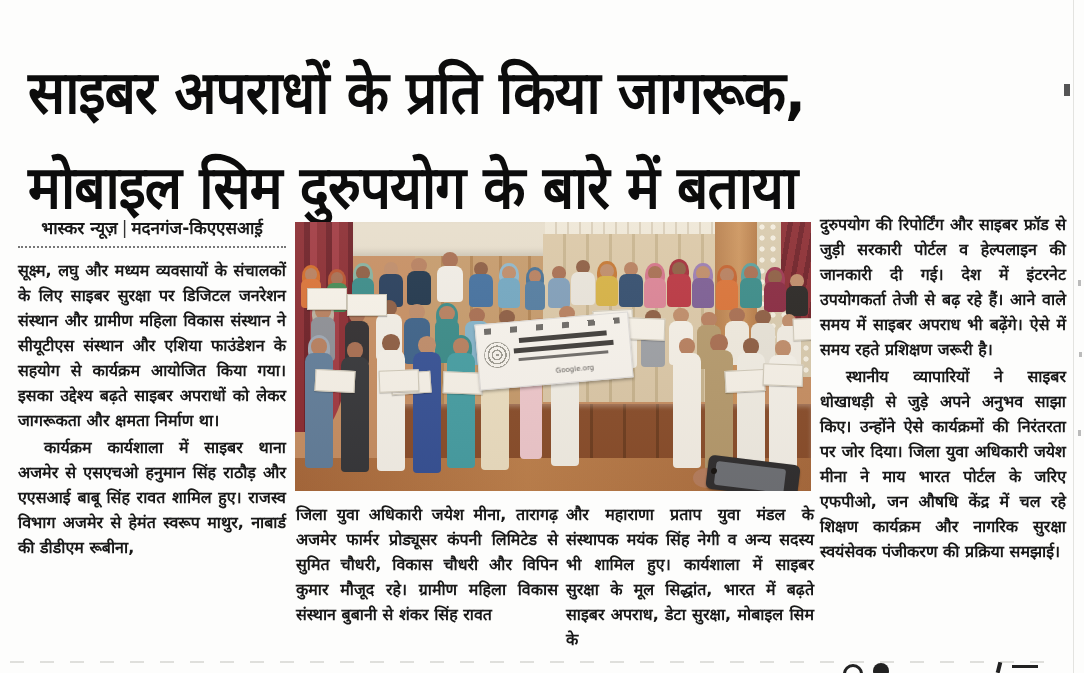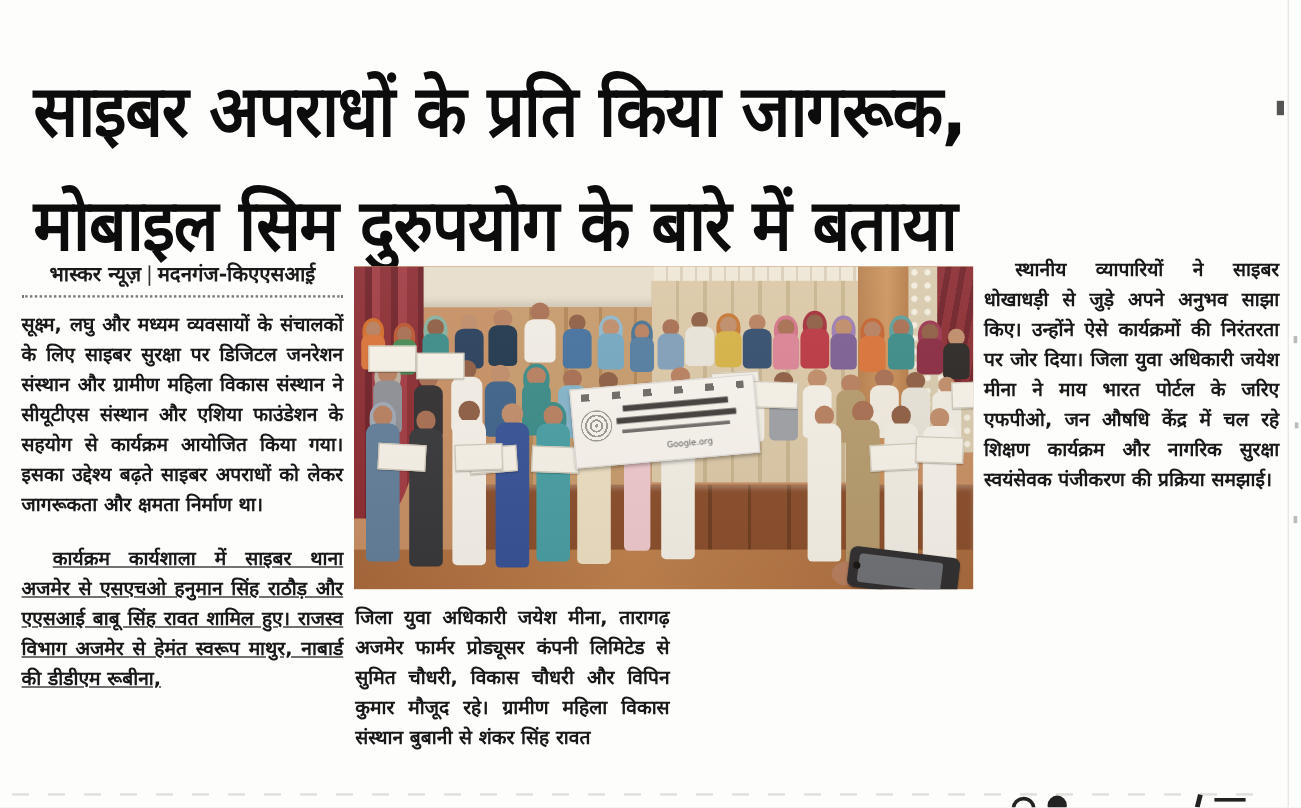--- a/index.html
+++ b/index.html
@@ -33,21 +33,21 @@
   }
   .byline .sep{padding:0 4px;font-weight:normal;color:#333;}
   
   .col{
     position:absolute;
     font-size:16px;font-weight:bold;color:#181818;
     line-height:25px;text-align:justify;
   }
   .col p{margin:0;}
   .col p.indent{text-indent:26px;}
-  .col p + p{margin-top:20px;text-decoration:underline;}
+  .col p + p{margin-top:2px;}
   #col1{left:18px; top:258px; width:268px; height:402px;}
   #col2{left:296px;top:502px; width:262px; height:165px;}
   #col3{left:566px;top:502px; width:248px; height:165px;}
   #col4{left:820px;top:212px; width:246px; height:455px;}
   
   #photo{
     position:absolute;left:295px;top:222px;width:516px;height:269px;
     background:#c98d5f;overflow:hidden;
     filter:saturate(.92);
   }
@@ -77,22 +77,26 @@
 
   <div class="col" id="col2">
     <p>जिला युवा अधिकारी जयेश मीना, तारागढ़ अजमेर फार्मर प्रोड्यूसर कंपनी लिमिटेड से सुमित चौधरी, विकास चौधरी और विपिन कुमार मौजूद रहे। ग्रामीण महिला विकास संस्थान बुबानी से शंकर सिंह रावत</p>
   </div>
 
   <div class="col" id="col1">
     <p>सूक्ष्म, लघु और मध्यम व्यवसायों के संचालकों के लिए साइबर सुरक्षा पर डिजिटल जनरेशन संस्थान और ग्रामीण महिला विकास संस्थान ने सीयूटीएस संस्थान और एशिया फाउंडेशन के सहयोग से कार्यक्रम आयोजित किया गया। इसका उद्देश्य बढ़ते साइबर अपराधों को लेकर जागरूकता और क्षमता निर्माण था।</p>
     <p class="indent">कार्यक्रम कार्यशाला में साइबर थाना अजमेर से एसएचओ हनुमान सिंह राठौड़ और एएसआई बाबू सिंह रावत शामिल हुए। राजस्व विभाग अजमेर से हेमंत स्वरूप माथुर, नाबार्ड की डीडीएम रूबीना,</p>
   </div>
 
+  <div class="col" id="col3">
+    <p>और महाराणा प्रताप युवा मंडल के संस्थापक मयंक सिंह नेगी व अन्य सदस्य भी शामिल हुए। कार्यशाला में साइबर सुरक्षा के मूल सिद्धांत, भारत में बढ़ते साइबर अपराध, डेटा सुरक्षा, मोबाइल सिम के</p>
+  </div>
 
   <div class="col" id="col4">
+    <p>दुरुपयोग की रिपोर्टिंग और साइबर फ्रॉड से जुड़ी सरकारी पोर्टल व हेल्पलाइन की जानकारी दी गई। देश में इंटरनेट उपयोगकर्ता तेजी से बढ़ रहे हैं। आने वाले समय में साइबर अपराध भी बढ़ेंगे। ऐसे में समय रहते प्रशिक्षण जरूरी है।</p>
     <p class="indent">स्थानीय व्यापारियों ने साइबर धोखाधड़ी से जुड़े अपने अनुभव साझा किए। उन्होंने ऐसे कार्यक्रमों की निरंतरता पर जोर दिया। जिला युवा अधिकारी जयेश मीना ने माय भारत पोर्टल के जरिए एफपीओ, जन औषधि केंद्र में चल रहे शिक्षण कार्यक्रम और नागरिक सुरक्षा स्वयंसेवक पंजीकरण की प्रक्रिया समझाई।</p>
   </div>
 
   <div id="photo">
 
     <div class="zone" style="left:0;top:0;width:516px;height:200px;background:#c98d5f;"></div>
     <div class="zone" style="left:55px;top:0;width:250px;height:34px;background:#e7dfcd;box-shadow:inset 0 -4px 6px rgba(0,0,0,.12);"></div>
     <div class="zone" style="left:250px;top:0;width:215px;height:16px;background:repeating-linear-gradient(90deg,#efe9da 0 10px,#d9cfba 10px 12px);"></div>
     <div class="zone" style="left:248px;top:12px;width:174px;height:168px;background:repeating-linear-gradient(90deg,#dbc9a7 0 20px,#c8b48d 20px 23px);"></div>
     <div class="zone" style="left:120px;top:34px;width:128px;height:150px;background:repeating-linear-gradient(90deg,#c79a68 0 26px,#b3834f 26px 29px);"></div>

